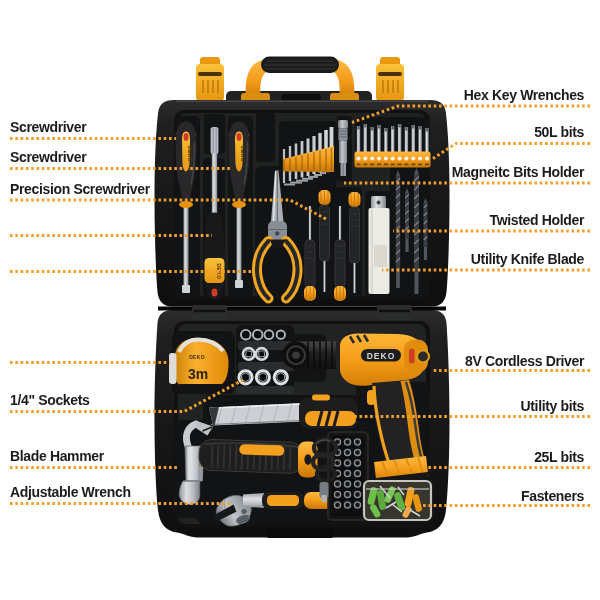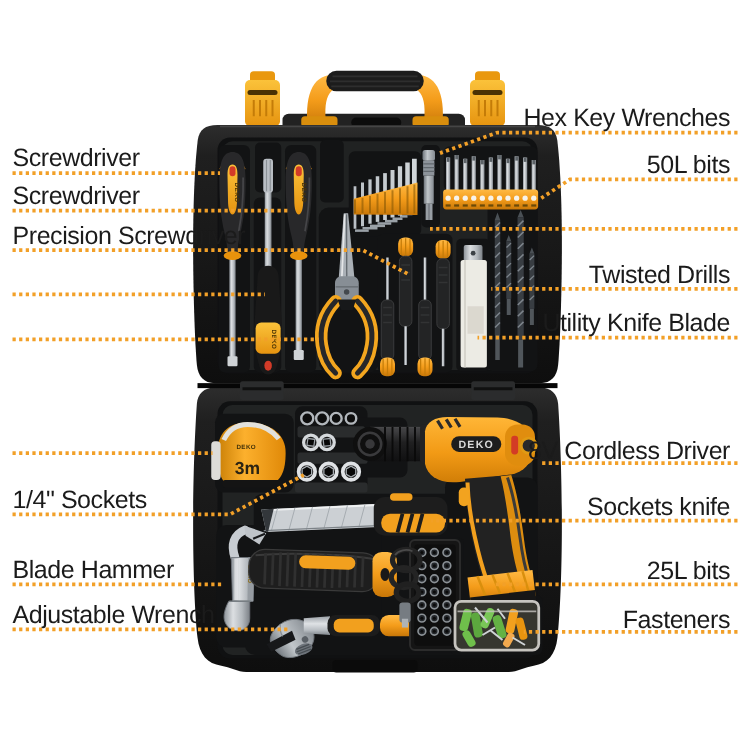--- a/index.html
+++ b/index.html
@@ -1,18 +1,18 @@
 <!DOCTYPE html>
 <html><head>
 <meta charset="utf-8">
 <style>
   html,body{margin:0;padding:0;background:#ffffff}
   .stage{position:relative;width:600px;height:600px;background:#ffffff;overflow:hidden;font-family:"Liberation Sans",sans-serif}
   svg.art{position:absolute;left:0;top:0}
-  .lbl{position:absolute;font-weight:400;font-size:20px;letter-spacing:-0.35px;color:#1b1b1b;white-space:nowrap;line-height:16px}
+  .lbl{position:absolute;font-weight:700;font-size:14px;letter-spacing:-0.35px;color:#1b1b1b;white-space:nowrap;line-height:16px}
   .lbl.r{text-align:right}
   .tiny{font-family:"Liberation Sans",sans-serif}
 </style>
 </head>
 <body>
 
 <div class="stage">
 
 <svg class="art" width="600" height="600" viewBox="0 0 600 600">
 <defs>
@@ -573,20 +573,21 @@
 
 <div class="lbl" style="left:10px;top:119px">Screwdriver</div>
 <div class="lbl" style="left:10px;top:149px">Screwdriver</div>
 <div class="lbl" style="left:10px;top:180.5px">Precision Screwdriver</div>
 <div class="lbl" style="left:10px;top:392px">1/4" Sockets</div>
 <div class="lbl" style="left:10px;top:448px">Blade Hammer</div>
 <div class="lbl" style="left:10px;top:484px">Adjustable Wrench</div>
 
 <div class="lbl r" style="right:16px;top:86.5px">Hex Key Wrenches</div>
 <div class="lbl r" style="right:16px;top:124px">50L bits</div>
-<div class="lbl r" style="right:16px;top:211.5px">Twisted Drills</div>
+<div class="lbl r" style="right:16px;top:163.5px">Magneitc Bits Holder</div>
+<div class="lbl r" style="right:16px;top:211.5px">Twisted Holder</div>
 <div class="lbl r" style="right:16px;top:250.5px">Utility Knife Blade</div>
 <div class="lbl r" style="right:16px;top:352.5px">8V Cordless Driver</div>
-<div class="lbl r" style="right:16px;top:398px">Sockets knife</div>
+<div class="lbl r" style="right:16px;top:398px">Utility bits</div>
 <div class="lbl r" style="right:16px;top:449px">25L bits</div>
 <div class="lbl r" style="right:16px;top:487.5px">Fasteners</div>
 
 </div>
 
 </body></html>

